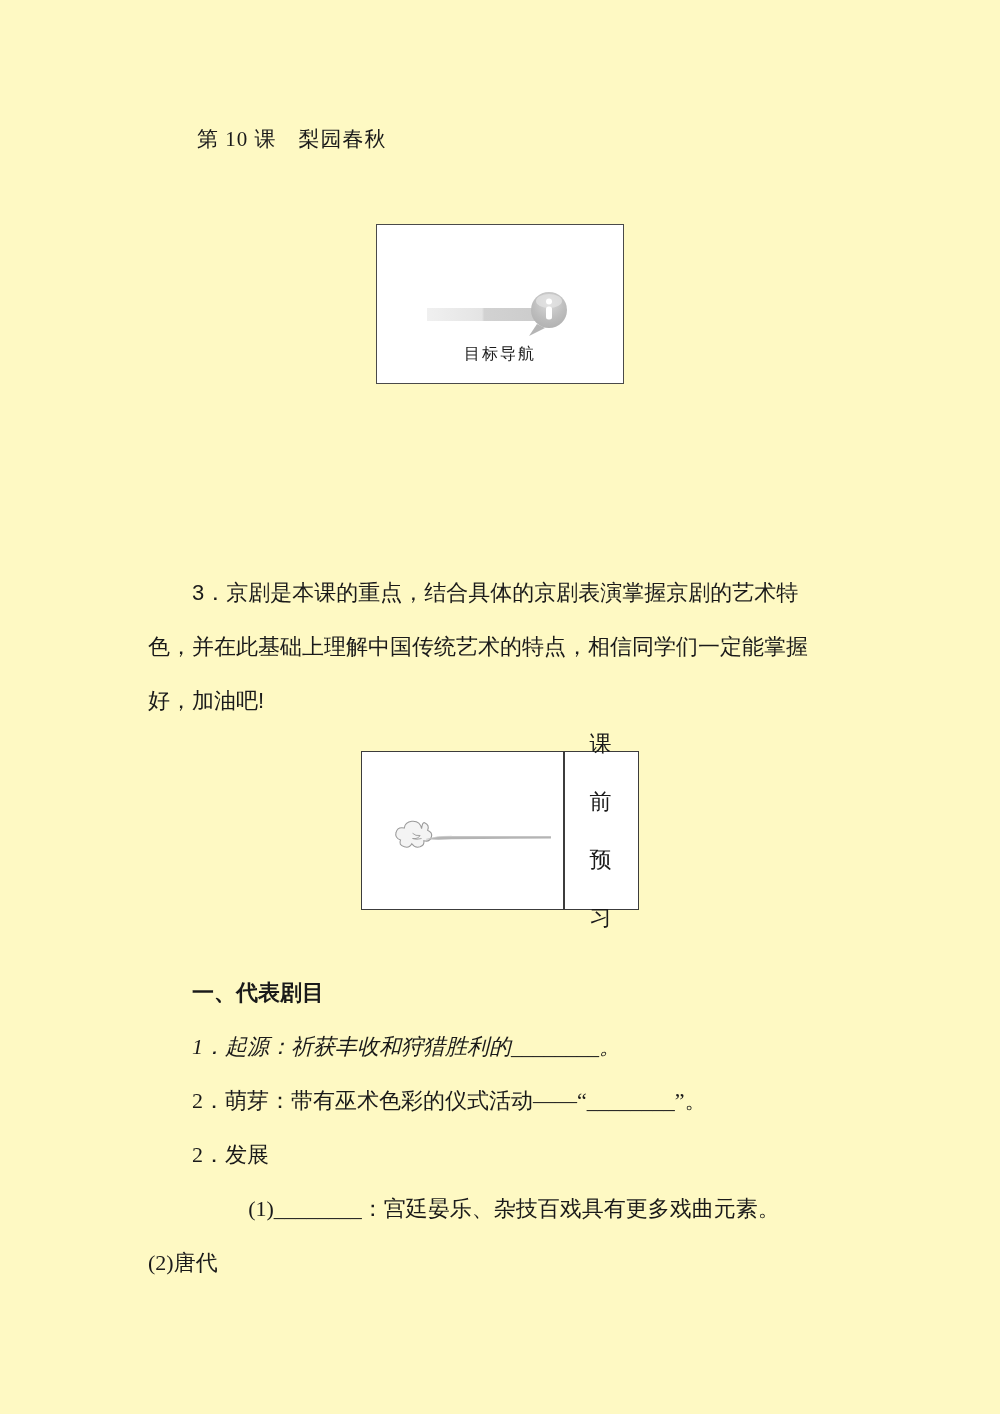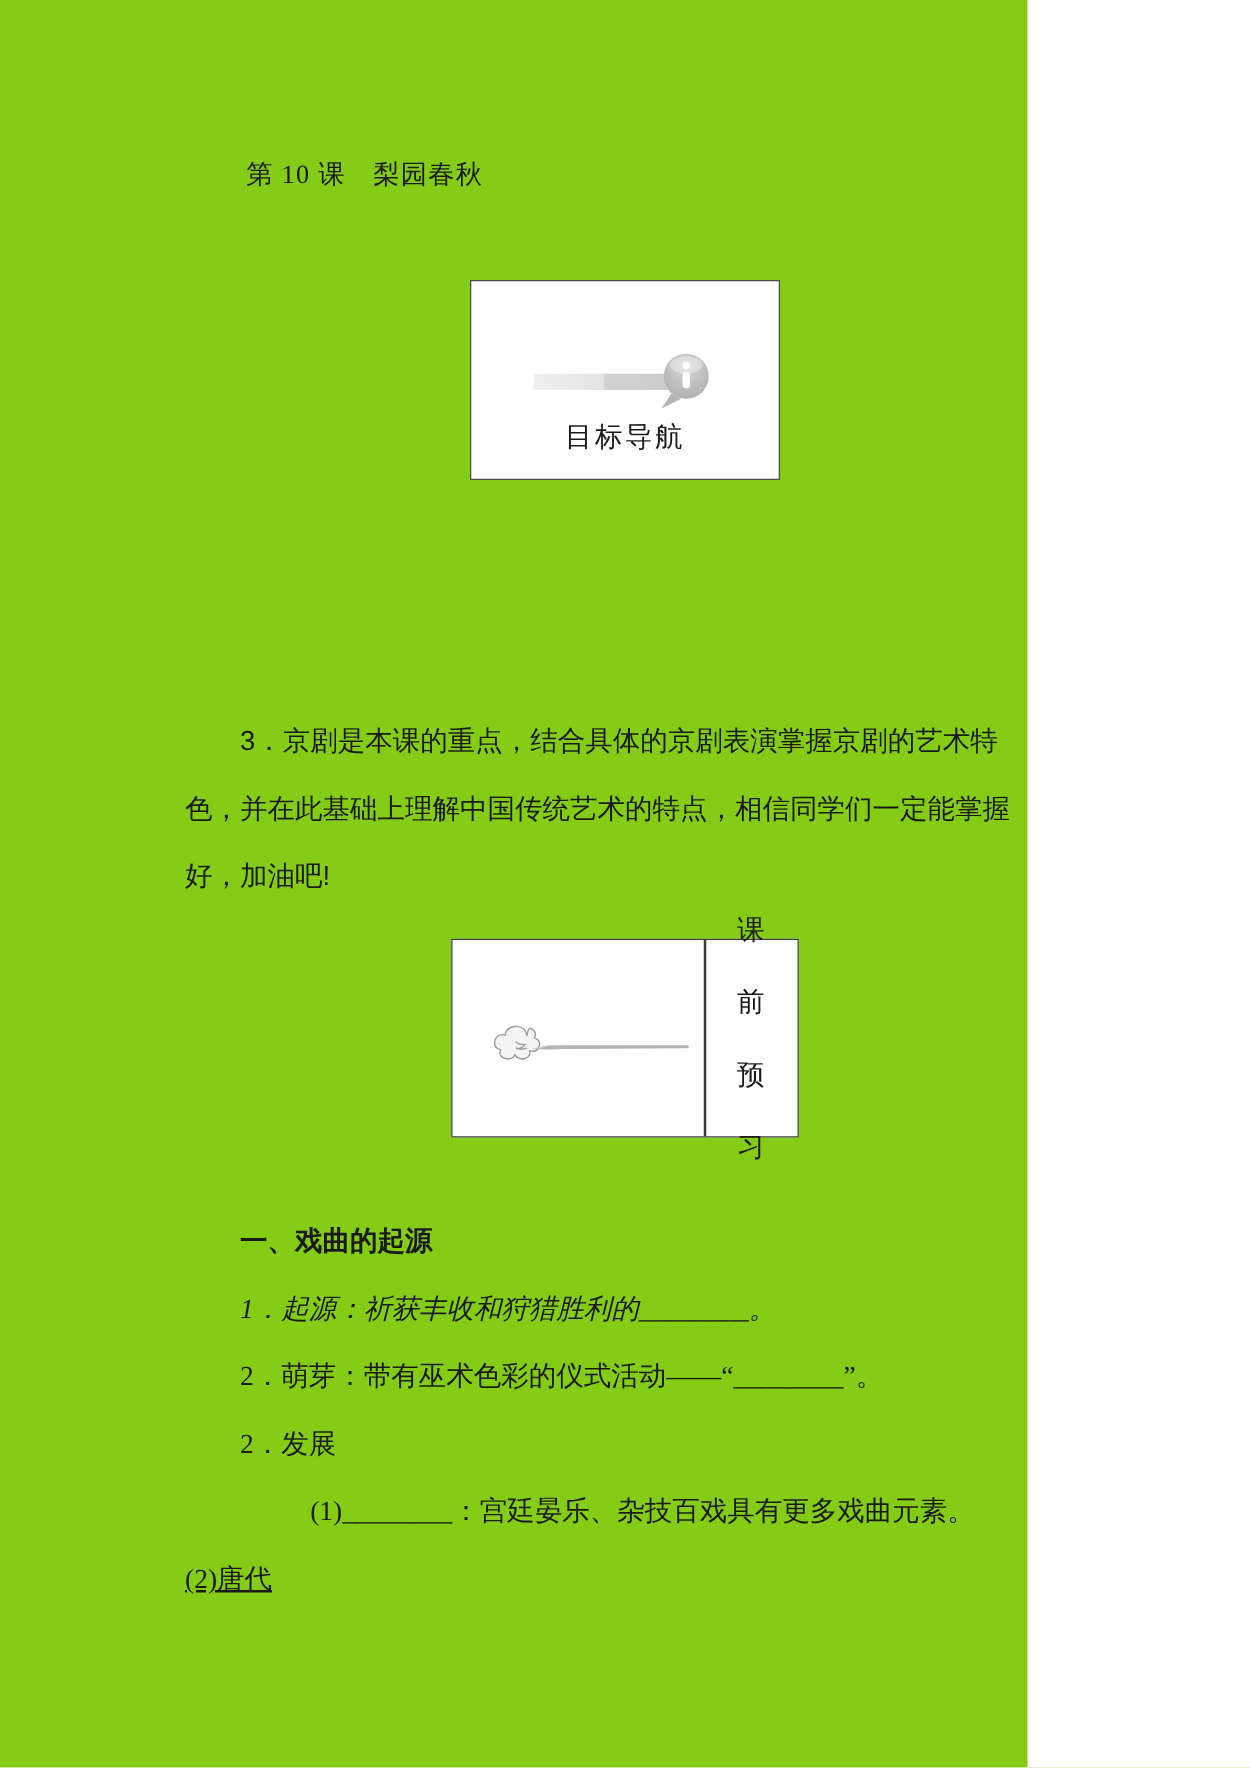--- a/index.html
+++ b/index.html
@@ -1,36 +1,36 @@
 <!DOCTYPE html>
 <html lang="zh"><head>
 <meta charset="utf-8">
 <style>
   html,body { margin:0; padding:0; background:#fff; }
   .page {
-    position:relative; width:822px; height:1414px; background:#84cc16;
+    position:relative; width:1000px; height:1414px; background:#fef9c3;
     overflow:hidden;
     font-family:"Liberation Serif","DejaVu Serif",serif;
     color:#1a1a1a;
   }
   .doc-title {
     position:absolute; left:197px; top:125px;
     font-size:21px; line-height:28px; letter-spacing:1px;
     font-family:"Liberation Serif","DejaVu Serif",serif;
   }
   
   .nav-box {
     position:absolute; left:376px; top:224px; width:246px; height:158px;
     border:1px solid #4a4a4a; background:#fff;
     display:flex; flex-direction:column; align-items:center; justify-content:flex-end;
   }
   .nav-box .icon-wrap { flex:1; display:flex; align-items:flex-end; justify-content:center; padding-bottom:2px; }
   .nav-box .caption {
     font-family:"Liberation Sans","DejaVu Sans",sans-serif;
-    font-size:22px; letter-spacing:2px; padding-bottom:18px;
+    font-size:16px; letter-spacing:2px; padding-bottom:18px;
   }
   .preview-box {
     position:absolute; left:361px; top:751px; width:276px; height:157px;
     border:1px solid #3c3c3c; background:#fff; display:flex;
   }
   .preview-box .cell-left {
     width:173px; border-right:2px solid #3c3c3c;
     display:flex; align-items:center; justify-content:flex-start; padding-left:28px;
   }
   .preview-box .cell-right {
@@ -50,21 +50,21 @@
   .noindent { text-indent:0; }
   .p-obj1 { top:392px; }
   .p-obj2 { top:446px; }
   .p-obj3 { top:566px; }
   .p-meta { top:917px; }
   .p-head { top:966px; }
   .p-it1 { top:1020px;font-style:italic; }
   .p-it2 { top:1074px; }
   .p-it3 { top:1128px; }
   .p-it4 { top:1182px;text-align:center; }
-  .p-it5 { top:1236px;text-decoration:underline; }
+  .p-it5 { top:1236px; }
 </style>
 </head>
 <body>
 
 <div class="page">
 
   <div class="doc-title">第 10 课　梨园春秋</div>
 
   <div class="nav-box">
     <div class="icon-wrap">
@@ -100,21 +100,21 @@
       <svg width="230" height="54" viewBox="0 0 230 54" aria-hidden="true">
         <path d="M42 24 q-2 -11 -13 -10 q-9 1 -10 9 q-9 -2 -11 6 q-2 7 6 10 q-3 7 5 9 q7 2 10 -4 q4 6 11 4 q6 -2 5 -8 q8 2 10 -5 q2 -6 -5 -9 q3 -7 -4 -10 q-3 -1 -4 8 z" fill="#f4f4f4" stroke="#9a9a9a" stroke-width="1.4"></path>
         <path d="M30 30 q4 4 10 3 q-3 5 -10 4 q5 2 12 0" fill="none" stroke="#9a9a9a" stroke-width="1.2"></path>
         <path d="M48 38 q16 -5 34 -4 l132 0 l0 3 l-132 1 q-18 1 -34 0 z" fill="#b4b4b4"></path>
         <path d="M48 38 q16 -5 34 -4" fill="none" stroke="#c8c8c8" stroke-width="1"></path>
       </svg>
     </div>
     <div class="cell-right">课前预习</div>
   </div>
 
-  <div class="para p-head bold">一、戏曲的起源</div>
+  <div class="para p-head bold">一、代表剧目</div>
 
   <div class="para p-it1 serif">1．起源：祈获丰收和狩猎胜利的________。</div>
   <div class="para p-it2 serif">2．萌芽：带有巫术色彩的仪式活动——“________”。</div>
   <div class="para p-it3 serif">2．发展</div>
   <div class="para p-it4 serif">(1)________：宫廷晏乐、杂技百戏具有更多戏曲元素。</div>
   <div class="para p-it5 serif noindent">(2)唐代</div>
 
 </div>
 
 </body></html>

